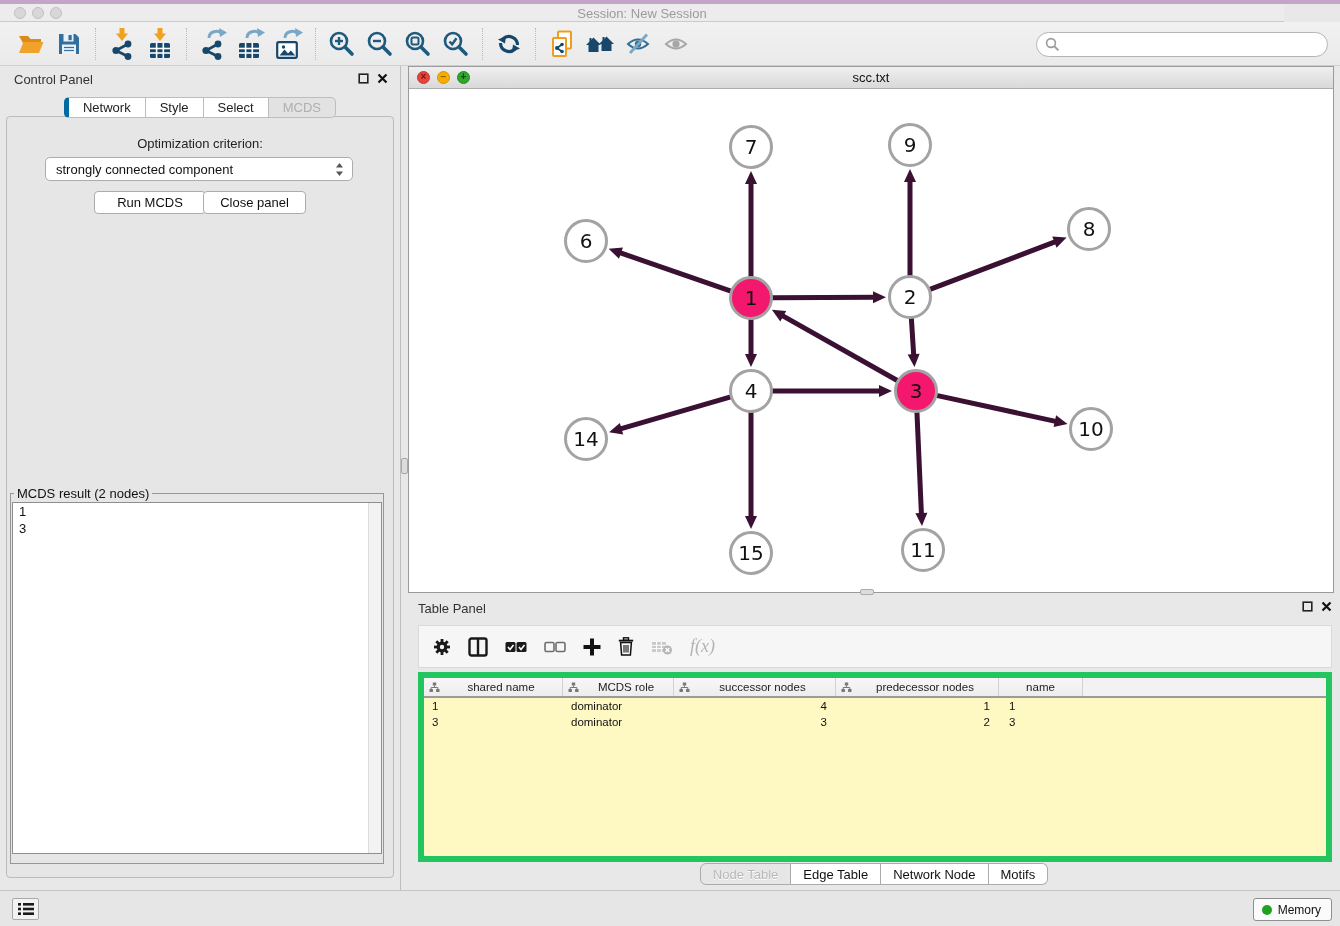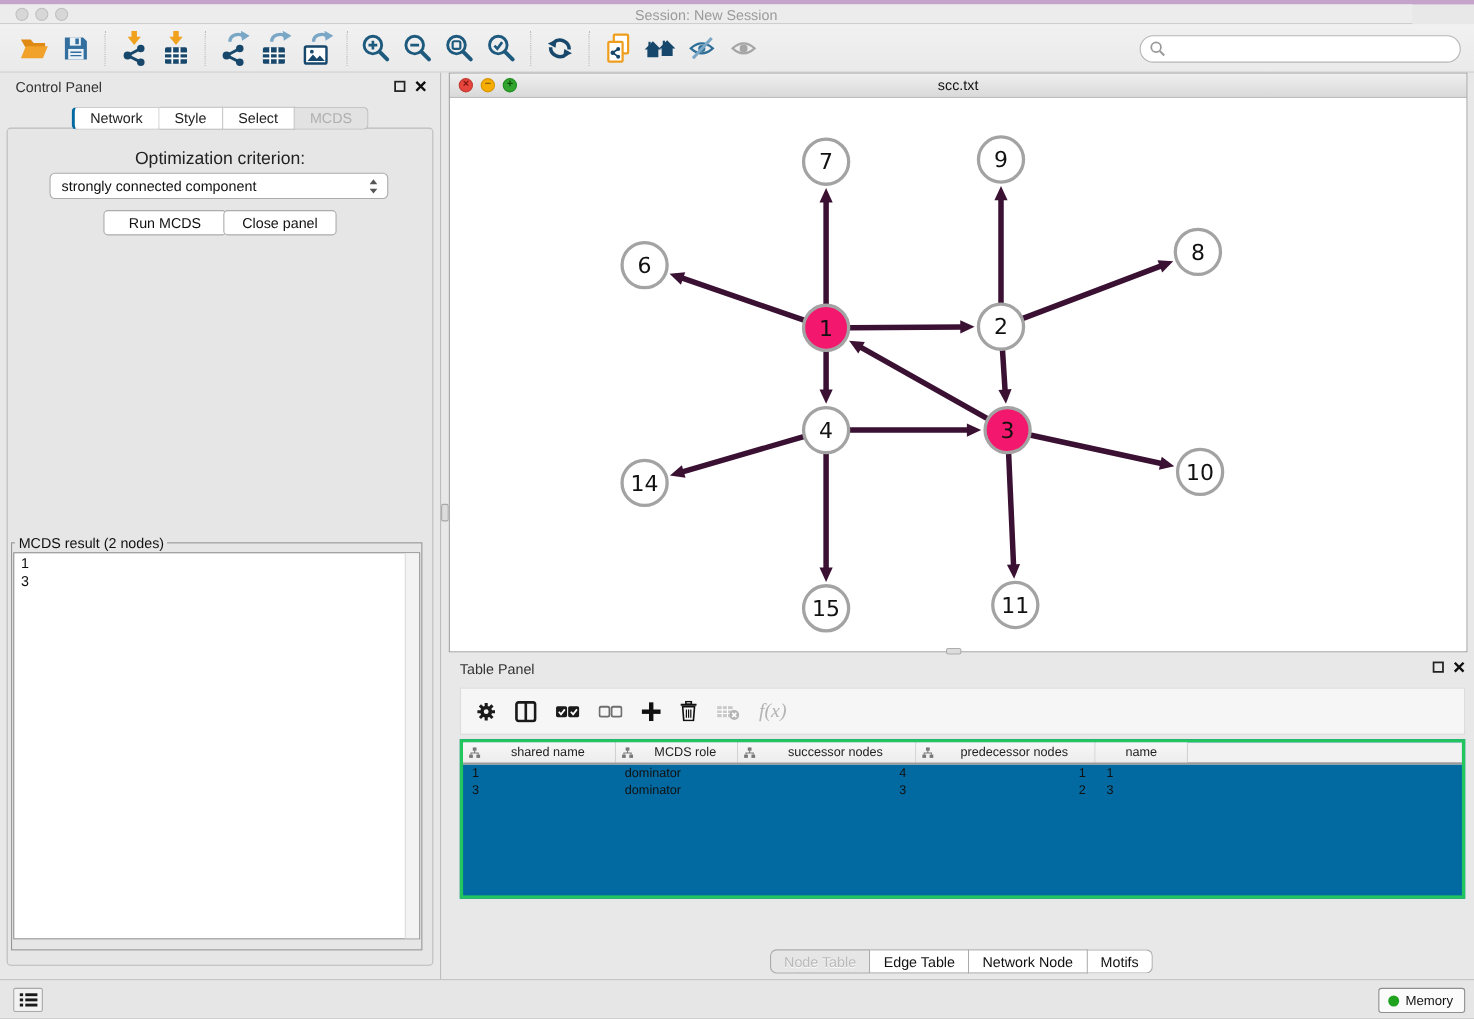--- a/index.html
+++ b/index.html
@@ -19,25 +19,25 @@
   .searchbox { position:absolute; right:12px; top:10px; width:292px; height:25px; background:#fff; border:1px solid #B5B5B5; border-radius:13px; display:flex; align-items:center; padding-left:8px; }
   .searchbox input { border:none; outline:none; flex:1; font-size:13px; background:transparent; height:20px; margin-left:4px; }
 
   
   .control-panel { position:absolute; left:0; top:66px; width:400px; height:824px; }
   .cp-header { position:absolute; left:0; top:0; width:100%; height:28px; }
   .cp-title { position:absolute; left:14px; top:6px; font-size:13px; color:#333; }
   .panel-icons { position:absolute; right:12px; top:7px; display:flex; gap:8px; align-items:center; }
   .cp-tabs { position:absolute; left:0; top:31px; width:100%; display:flex; justify-content:center; z-index:2; }
   .cp-tab { height:21px; padding:0 14px; background:#fff; border:1px solid #BDBDBD; border-left:none; font-size:13px; display:flex; align-items:center; color:#222; }
-  .cp-tab:first-child { border-left:3px solid #0369a1; border-radius:5px 0 0 5px; }
+  .cp-tab:first-child { border-left:5px solid #0369a1; border-radius:5px 0 0 5px; }
   .cp-tab:last-child { border-radius:0 5px 5px 0; }
   .cp-tab.selected { background:#E2E2E2; color:#AFAFAF; }
   .cp-box { position:absolute; left:6px; top:50px; width:388px; height:762px; border:1px solid #BBBBBB; border-radius:4px; background:#E6E6E6; }
-  .opt-label { position:absolute; left:0; top:70px; width:100%; text-align:center; font-size:16px; color:#222; }
+  .opt-label { position:absolute; left:0; top:70px; width:100%; text-align:center; font-size:13px; color:#222; }
   .criterion-select { position:absolute; left:45px; top:91px; width:308px; height:24px; background:#fff; border:1px solid #ACACAC; border-radius:5px; display:flex; align-items:center; font-size:13px; color:#111; padding:0 8px 0 10px; }
   .criterion-select .sel-label { flex:1; }
   .cp-btn { position:absolute; height:23px; background:#fff; border:1px solid #ACACAC; border-radius:4px; font-size:13px; color:#111; display:flex; align-items:center; justify-content:center; }
   .run-btn { left:94px; top:125px; width:112px; }
   .closep-btn { left:203px; top:125px; width:103px; }
   .result-fieldset { position:absolute; left:10px; top:420px; width:374px; height:378px; border:1px solid #979797; padding:1px; background:#E6E6E6; }
   .result-fieldset legend { font-size:13px; color:#111; padding:0 3px; margin-left:2px; }
   .result-area { position:relative; width:100%; height:352px; background:#fff; border:1px solid #8E8E8E; font-size:13px; color:#111; }
   .result-line { padding:1px 0 1px 6px; line-height:15px; }
   .result-scroll { position:absolute; right:0; top:0; width:13px; height:100%; background:#F3F3F3; border-left:1px solid #DDDDDD; }
@@ -60,21 +60,21 @@
   .net-canvas { position:relative; width:924px; height:503px; background:#fff; overflow:hidden; }
   .net-canvas svg { position:absolute; left:0; top:0; }
   .gnode { position:absolute; width:44px; height:44px; border-radius:50%; border:3px solid #A3A3A3; background:#fff; display:flex; align-items:center; justify-content:center; font-family:"DejaVu Sans", sans-serif; font-size:20px; color:#111; }
   .gnode.selected { background:#F4176E; }
 
   
   .table-panel { position:absolute; left:408px; top:595px; width:932px; height:295px; }
   .tp-title { position:absolute; left:10px; top:6px; font-size:13px; color:#333; }
   .tp-toolbar { position:absolute; left:10px; top:30px; width:914px; height:43px; background:#F6F6F6; border:1px solid #DADADA; display:flex; align-items:center; gap:17px; padding-left:14px; }
   .fx-label { font-family:"Liberation Serif", serif; font-style:italic; font-size:18px; color:#B3B3B3; }
-  .tp-table { position:absolute; left:10px; top:77px; width:914px; height:145px; background:#0369a1; border:3px solid #22c55e; }
+  .tp-table { position:absolute; left:10px; top:77px; width:914px; height:190px; background:#fef9c3; border:6px solid #22c55e; }
   .tp-headrow { display:flex; height:20px; border-bottom:2px solid #9B9B9B; background:#F2F2F2; }
   .tp-hcell { position:relative; display:flex; align-items:center; border-right:1px solid #D2D2D2; background:linear-gradient(#F7F7F7,#EDEDED); font-size:11.5px; color:#222; }
   .tp-hcell .hlabel { flex:1; text-align:center; }
   .tp-hcell .treeicon { margin-left:5px; }
   .tp-row { display:flex; height:16px; font-size:11.5px; color:#111; align-items:center; }
   .tp-cell { overflow:hidden; white-space:nowrap; }
   .al { padding-left:8px; text-align:left; }
   .ar { padding-right:9px; text-align:right; }
   .tp-tabs { position:absolute; left:0; top:268px; width:100%; display:flex; justify-content:center; }
   .tp-tab { height:22px; padding:0 12px; background:#fff; border:1px solid #ABABAB; border-left:none; font-size:13px; color:#111; display:flex; align-items:center; }

